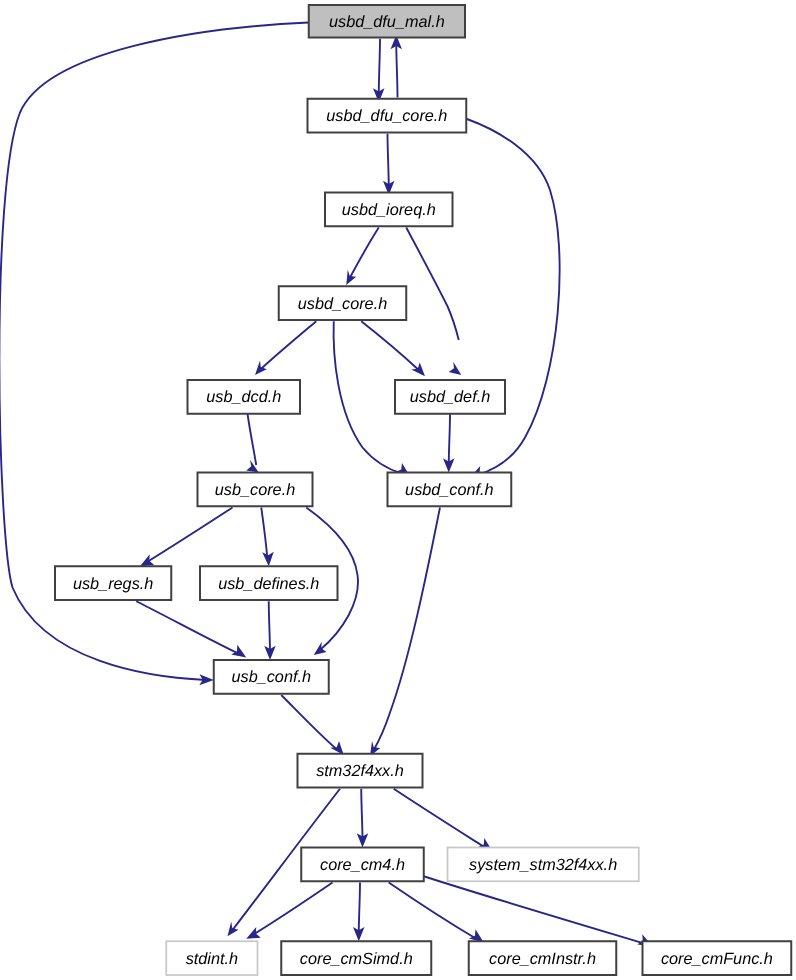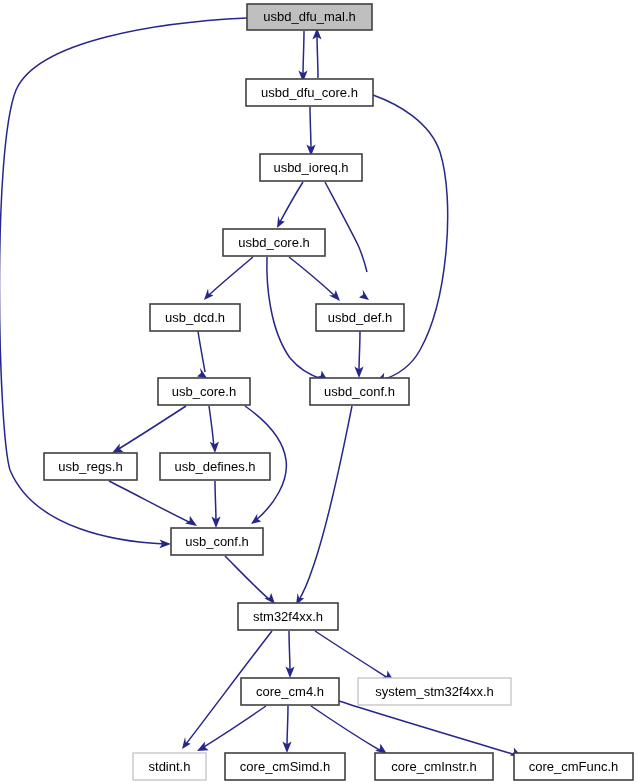--- a/index.html
+++ b/index.html
@@ -10,20 +10,21 @@
   body {
     width: 637px;
     height: 784px;
     font-family: "Liberation Sans", sans-serif;
     overflow: hidden;
   }
   #graph-root {
     position: relative;
     width: 637px;
     height: 784px;
+    font-style: italic;
   }
   svg#graph-svg {
     position: absolute;
     left: 0;
     top: 0;
     width: 637px;
     height: 784px;
   }
   .node-label {
     font-family: "Liberation Sans", sans-serif;

